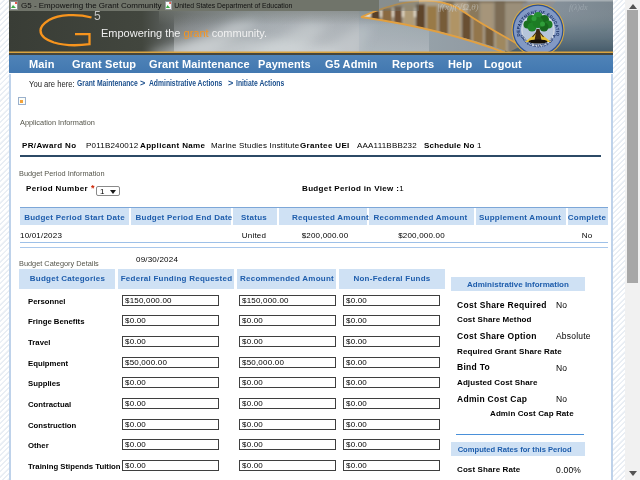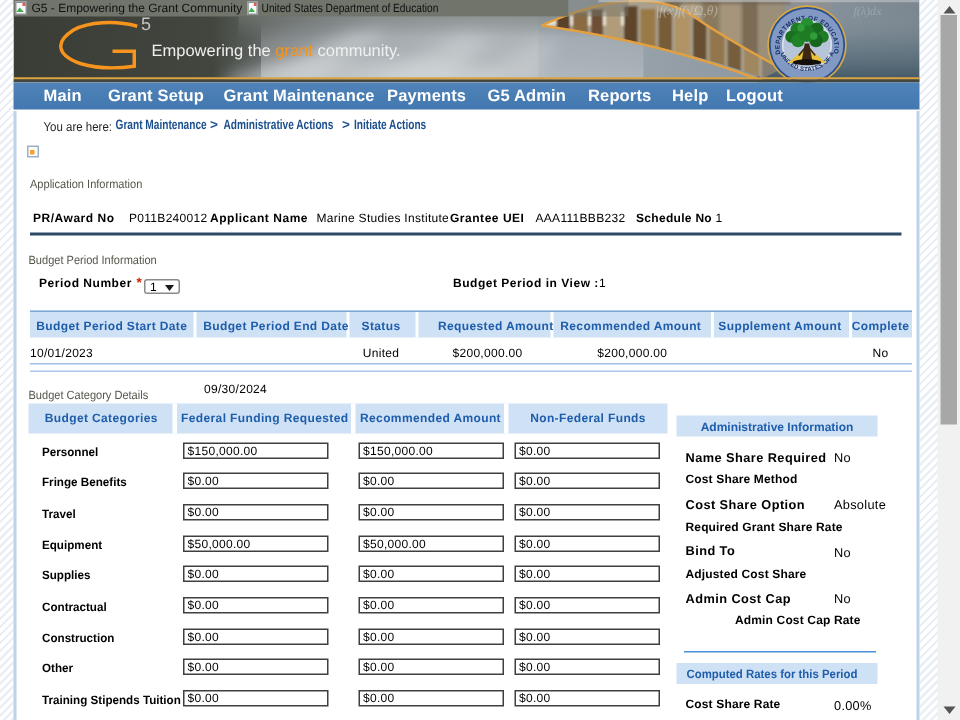--- a/index.html
+++ b/index.html
@@ -276,21 +276,21 @@
   <div class="inp" style="left:113px; top:439.2px;">$0.00</div>
   <div class="inp" style="left:230px; top:439.2px;">$0.00</div>
   <div class="inp" style="left:334px; top:439.2px;">$0.00</div>
   <div class="abs catlab" style="left:19px; top:461.8px;">Training Stipends Tuition</div>
   <div class="inp" style="left:113px; top:459.8px;">$0.00</div>
   <div class="inp" style="left:230px; top:459.8px;">$0.00</div>
   <div class="inp" style="left:334px; top:459.8px;">$0.00</div>
 
   <div class="thbg" style="left:442px; top:277px; width:134px; height:14px;"></div>
   <div class="abs th" style="left:442px; top:280px; width:134px; letter-spacing:0;">Administrative Information</div>
-  <div class="abs albl-b" style="left:448px; top:299.5px;">Name Share Required</div>
+  <div class="abs albl-b" style="left:448px; top:299.5px;">Cost Share Required</div>
   <div class="abs aval" style="left:547px; top:300.0px;">No</div>
   <div class="abs albl-s" style="left:448px; top:315.2px;">Cost Share Method</div>
   <div class="abs albl-b" style="left:448px; top:330.9px;">Cost Share Option</div>
   <div class="abs aval" style="left:547px; top:331.4px;">Absolute</div>
   <div class="abs albl-s" style="left:448px; top:346.6px;">Required Grant Share Rate</div>
   <div class="abs albl-b" style="left:448px; top:362.3px;">Bind To</div>
   <div class="abs aval" style="left:547px; top:362.8px;">No</div>
   <div class="abs albl-s" style="left:448px; top:378.0px;">Adjusted Cost Share</div>
   <div class="abs albl-b" style="left:448px; top:393.7px;">Admin Cost Cap</div>
   <div class="abs aval" style="left:547px; top:394.2px;">No</div>

